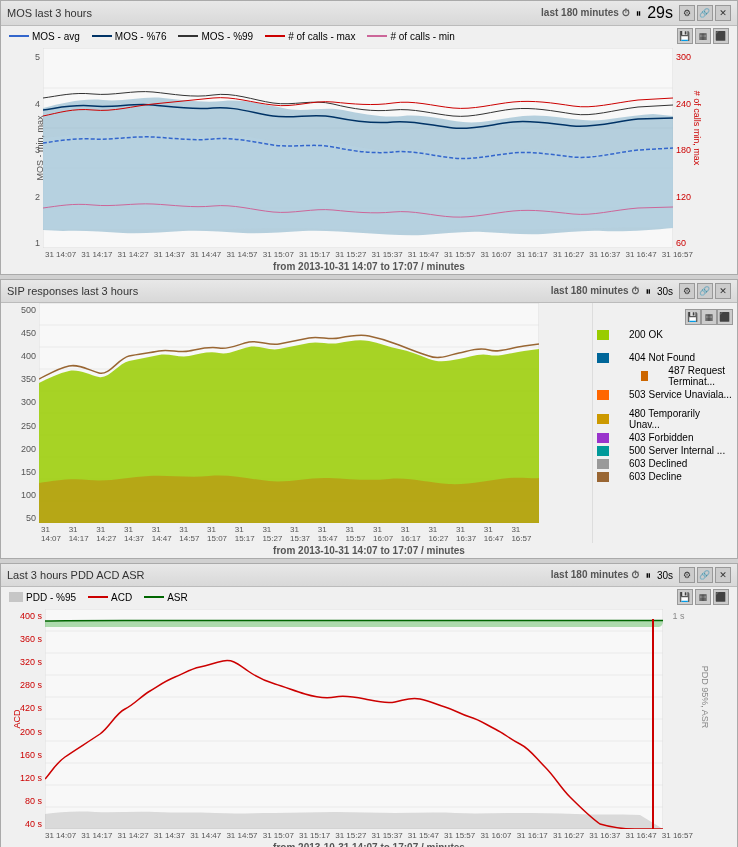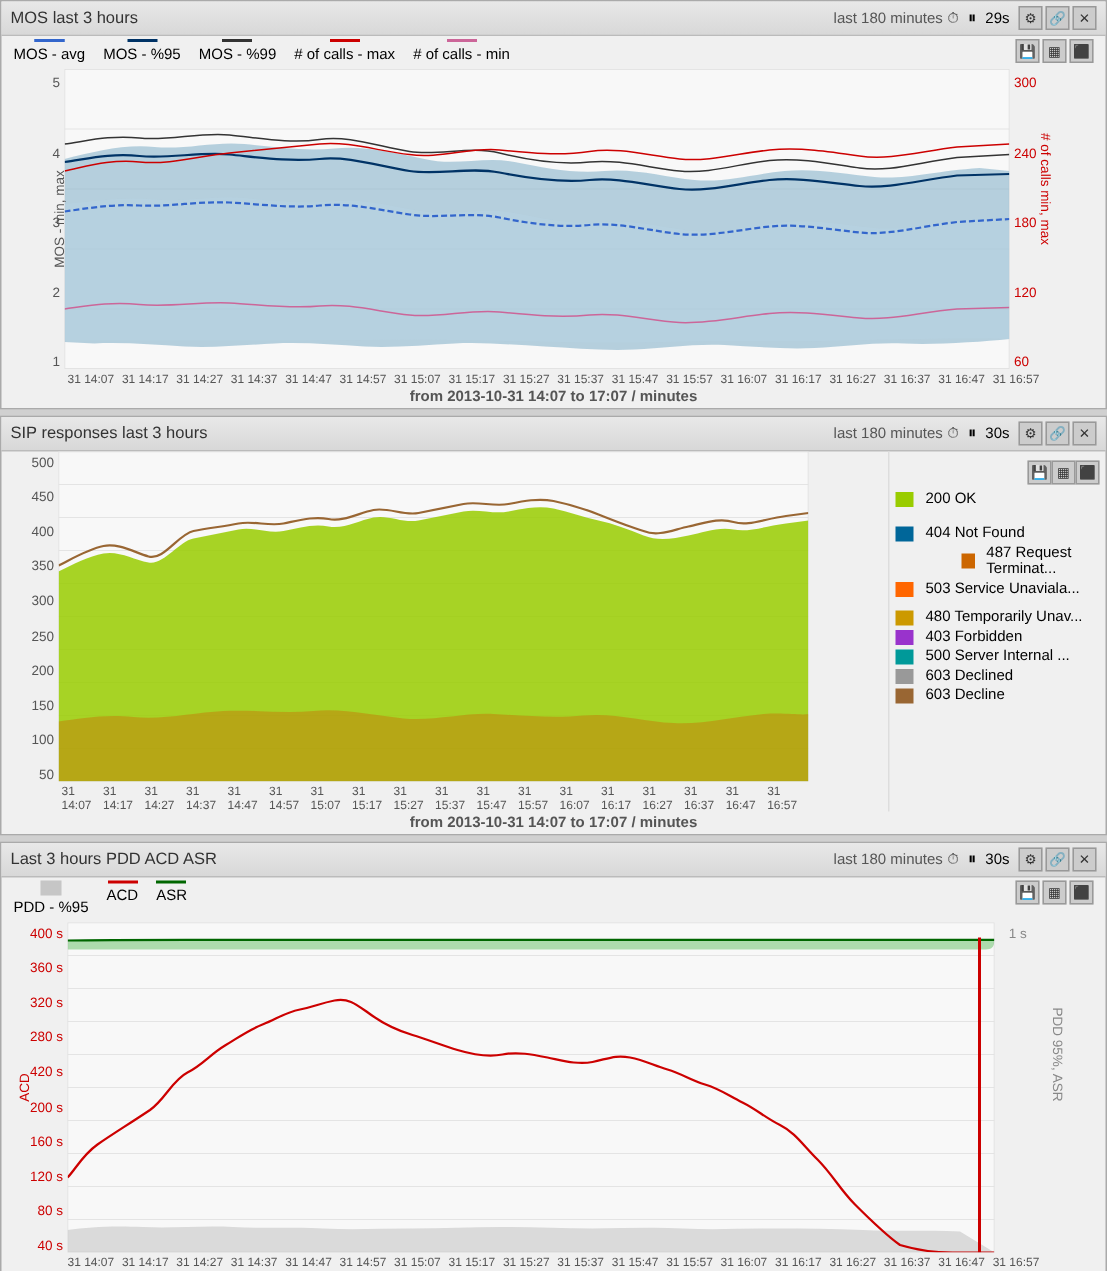--- a/index.html
+++ b/index.html
@@ -31,35 +31,35 @@
       display: flex;
       align-items: center;
       gap: 6px;
     }
     .time-control {
       font-size: 10px;
       color: #555;
       display: flex;
       align-items: flex-start;
       gap: 3px;
+      font-weight: bold;
     }
     .legend {
       display: flex;
       flex-direction: row;
       gap: 12px;
       flex-wrap: wrap;
       padding: 2px 8px 4px;
       justify-content: center;
     }
     .legend-item {
       display: flex;
       align-items: center;
       gap: 3px;
       font-size: 10px;
-      flex-direction: column;
     }
     .legend-line {
       width: 20px;
       height: 2px;
     }
     .footer-label {
       text-align: center;
       font-size: 10px;
       color: #555;
       padding: 2px;
@@ -111,57 +111,57 @@
       display: inline-flex;
       align-items: center;
       justify-content: center;
       font-size: 9px;
       cursor: pointer;
       color: #333;
     }
     .sip-legend-item {
       display: flex;
       align-items: center;
-      gap: 8px;
+      gap: 20px;
     }
     .sip-legend-box {
       width: 12px;
       height: 10px;
       display: inline-block;
     }
   </style>
 </head>
 <body>
 
 <div class="panel">
   <div class="panel-header">
     <span class="panel-title">MOS last 3 hours</span>
     <div class="header-right">
       <span class="time-control">
         <span>last 180 minutes</span>
         <span style="cursor:pointer;">⏱</span>
       </span>
       <span style="cursor:pointer;">⏸</span>
-      <span style="font-size:10px;">29s</span>
+      <span style="font-size:16px;">29s</span>
       <div class="toolbar-icons">
         <span class="toolbar-icon">⚙</span>
         <span class="toolbar-icon">🔗</span>
         <span class="toolbar-icon">✕</span>
       </div>
     </div>
   </div>
 
   <div class="legend">
     <div class="legend-item">
       <div class="legend-line" style="background:#3366cc; border-top: 2px dashed #3366cc; height:0;"></div>
       <span>MOS - avg</span>
     </div>
     <div class="legend-item">
       <div class="legend-line" style="background:#003366; height:2px;"></div>
-      <span>MOS - %95</span>
+      <span>MOS - %76</span>
     </div>
     <div class="legend-item">
       <div class="legend-line" style="background:#333; height:2px;"></div>
       <span>MOS - %99</span>
     </div>
     <div class="legend-item">
       <div class="legend-line" style="background:#cc0000; height:2px;"></div>
       <span># of calls - max</span>
     </div>
     <div class="legend-item">

